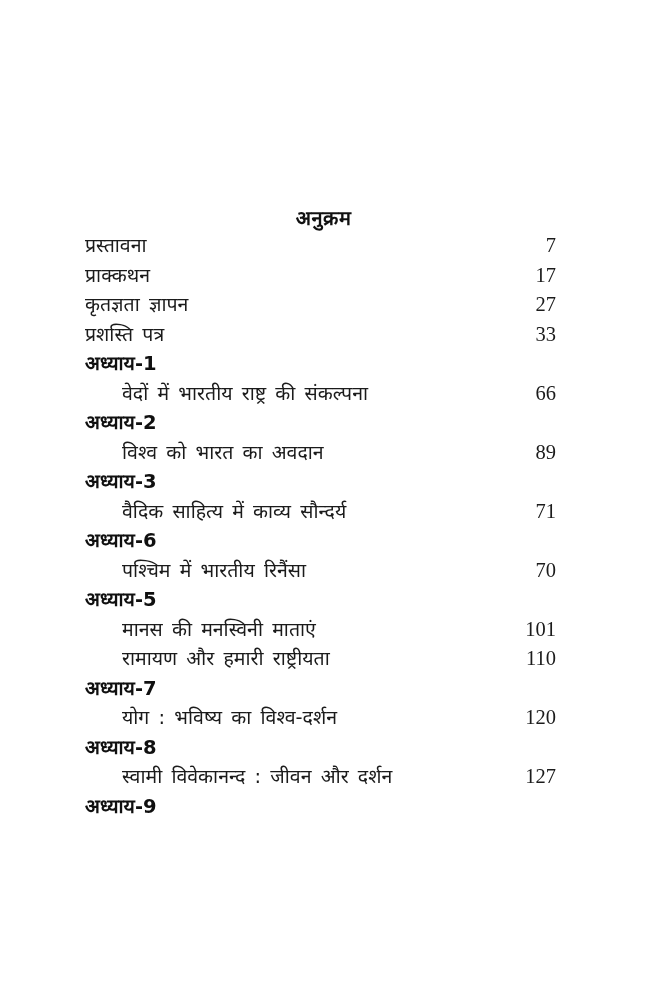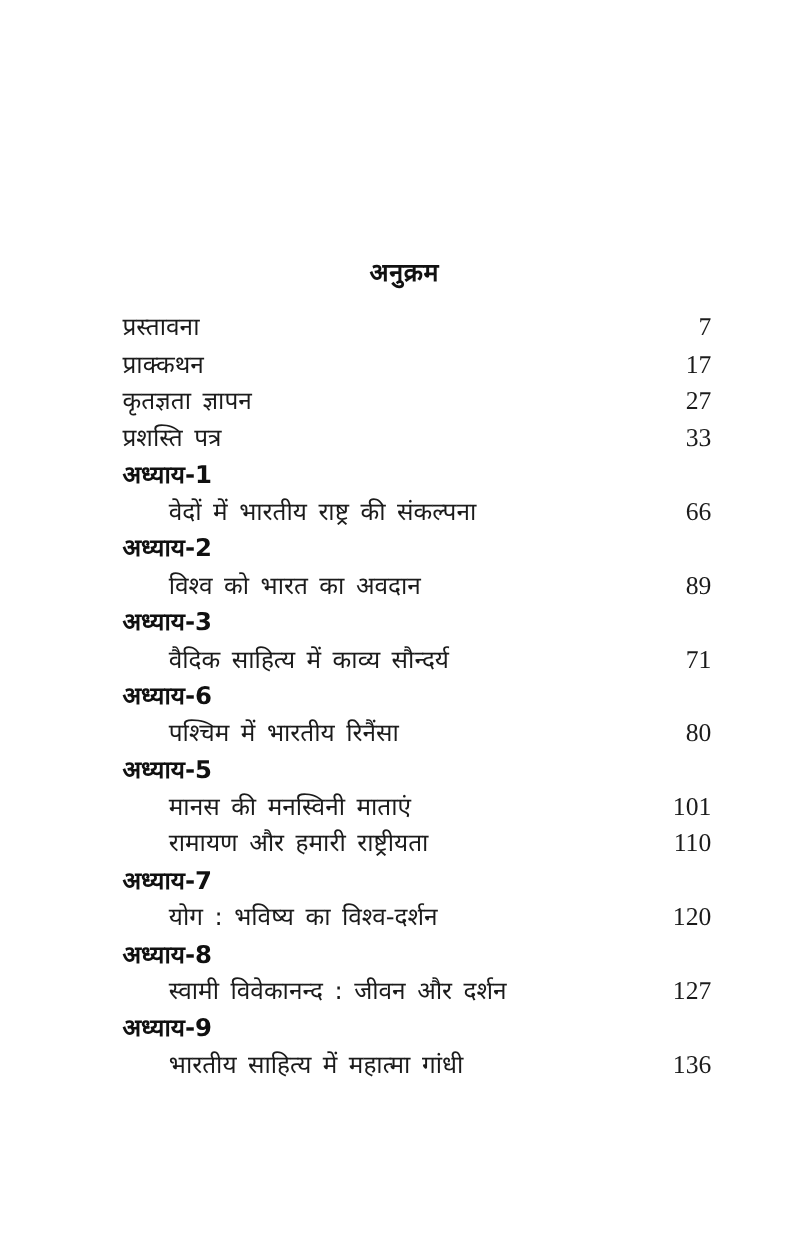--- a/index.html
+++ b/index.html
@@ -24,23 +24,22 @@
     margin: 0;
     text-align: center;
     font-size: 20px;
     font-weight: 700;
     letter-spacing: 0.5px;
     color: #111111;
   }
   .toc {
     position: absolute;
     left: 85px;
-    top: 247px;
+    top: 231px;
     width: 471px;
-    margin-left: 13px;
   }
   .row {
     display: flex;
     justify-content: space-between;
     align-items: baseline;
     height: 29.5px;
     line-height: 29.5px;
     white-space: nowrap;
   }
   .label {
@@ -101,21 +100,21 @@
       </div>
       <div class="row chapter-title">
         <span class="label">वैदिक साहित्य में काव्य सौन्दर्य</span>
         <span class="pagenum">71</span>
       </div>
       <div class="row heading">
         <span class="label">अध्याय-6</span>
       </div>
       <div class="row chapter-title">
         <span class="label">पश्चिम में भारतीय रिनैंसा</span>
-        <span class="pagenum">80</span>
+        <span class="pagenum">70</span>
       </div>
       <div class="row heading">
         <span class="label">अध्याय-5</span>
       </div>
       <div class="row chapter-title">
         <span class="label">मानस की मनस्विनी माताएं</span>
         <span class="pagenum">101</span>
       </div>
       <div class="row chapter-title">
         <span class="label">रामायण और हमारी राष्ट्रीयता</span>
@@ -131,18 +130,14 @@
       <div class="row heading">
         <span class="label">अध्याय-8</span>
       </div>
       <div class="row chapter-title">
         <span class="label">स्वामी विवेकानन्द : जीवन और दर्शन</span>
         <span class="pagenum">127</span>
       </div>
       <div class="row heading">
         <span class="label">अध्याय-9</span>
       </div>
-      <div class="row chapter-title">
-        <span class="label">भारतीय साहित्य में महात्मा गांधी</span>
-        <span class="pagenum">136</span>
-      </div>
     </div>
 </div>
 
 </body></html>

